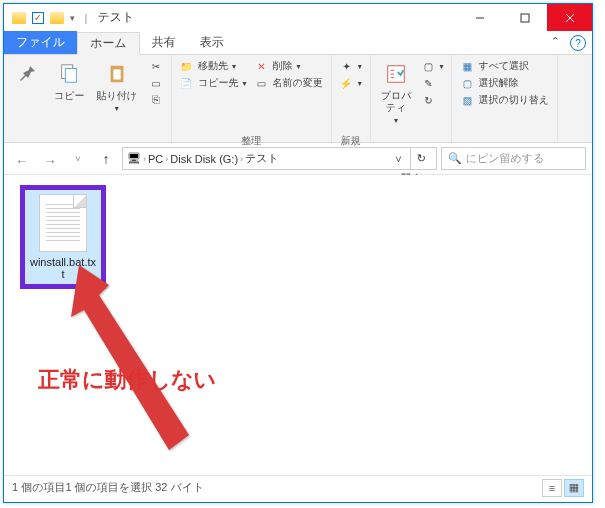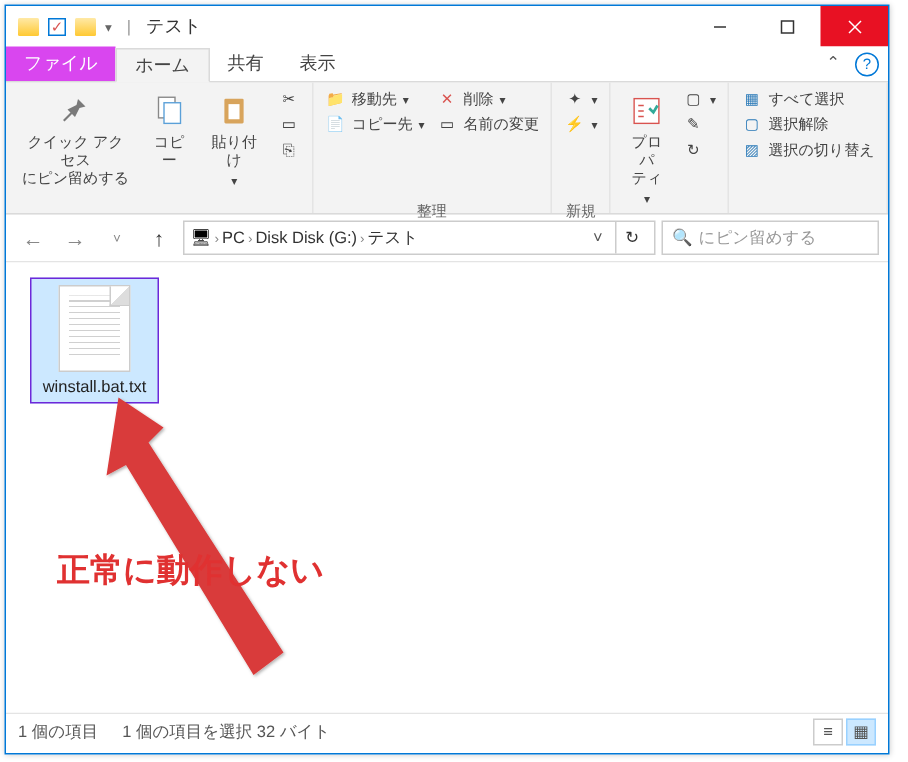--- a/index.html
+++ b/index.html
@@ -10,21 +10,21 @@
 .folder-ico { width: 14px; height: 12px; background: linear-gradient(#ffe9a6,#ffc933); border-radius: 1px; }
 .checked-box { width: 12px; height: 12px; border: 1px solid #0078d7; display: flex; align-items: center; justify-content: center; color: #d9534f; font-size: 10px; }
 .title-sep { color: #999; margin: 0 4px; font-size: 11px; }
 .title-text { font-size: 12px; color: #333; }
 .winbtns { position: absolute; right: 0; top: 0; display: flex; height: 27px; }
 .winbtn { width: 45px; height: 27px; display: flex; align-items: center; justify-content: center; font-size: 11px; color: #333; cursor: pointer; }
 .winbtn.close { background: #e81123; color: #fff; width: 45px; }
 .winbtn svg { width: 10px; height: 10px; }
 
 .ribbon-tabs { height: 24px; background: #fff; display: flex; align-items: flex-end; border-bottom: 1px solid #dadada; position: relative; }
-.file-tab { background: #d946ef; color: #fff; padding: 4px 12px; font-size: 12px; height: 23px; display: flex; align-items: center; }
+.file-tab { background: #3b82f6; color: #fff; padding: 4px 12px; font-size: 12px; height: 23px; display: flex; align-items: center; }
 .tab { padding: 4px 12px; font-size: 12px; color: #444; height: 23px; display: flex; align-items: center; cursor: pointer; }
 .tab.active { background: #f3f3f3; border: 1px solid #dadada; border-bottom: 1px solid #f3f3f3; margin-bottom: -1px; }
 .ribbon-help { position: absolute; right: 6px; top: 4px; display: flex; gap: 10px; font-size: 11px; color: #555; }
 .help-btn { width: 16px; height: 16px; border-radius: 50%; border: 1px solid #0078d7; color: #0078d7; display: flex; align-items: center; justify-content: center; font-size: 10px; }
 
 .ribbon { height: 88px; background: #f3f3f3; border-bottom: 1px solid #dadada; display: flex; }
 .group { border-right: 1px solid #e4e4e4; padding: 3px 6px 0; display: flex; flex-direction: column; align-items: center; }
 .group-body { display: flex; gap: 4px; flex: 1; align-items: flex-start; }
 .group-label { font-size: 10px; color: #666; padding: 2px 0; text-align: center; width: 100%; margin-top: 41px; }
 .big-btn { display: flex; flex-direction: column; align-items: center; gap: 2px; padding: 2px 4px; font-size: 10px; color: #444; cursor: pointer; text-align: center; line-height: 1.2; }
@@ -37,30 +37,30 @@
 .navbtn { width: 24px; height: 24px; display: flex; align-items: center; justify-content: center; color: #888; font-size: 14px; cursor: pointer; }
 .navbtn.active { color: #333; }
 .breadcrumb { flex: 1; height: 23px; border: 1px solid #ccc; display: flex; align-items: center; padding: 0 4px; font-size: 11px; gap: 2px; }
 .bc-item { color: #333; cursor: pointer; }
 .bc-sep { color: #888; font-size: 9px; }
 .bc-chev { margin-left: auto; color: #555; padding: 0 6px; cursor: pointer; }
 .bc-refresh { padding: 0 6px; color: #333; cursor: pointer; border-left: 1px solid #ccc; height: 100%; display: flex; align-items: center; }
 .searchbox { width: 145px; height: 23px; border: 1px solid #ccc; display: flex; align-items: center; padding: 0 6px; font-size: 11px; color: #999; gap: 4px; }
 
 .content { height: 300px; background: #fff; position: relative; overflow: hidden; }
-.file-item { position: absolute; left: 16px; top: 10px; width: 86px; display: flex; flex-direction: column; align-items: center; gap: 4px; padding: 4px; background: #cce8ff; border: 1px solid #6d28d9; cursor: pointer; }
+.file-item { position: absolute; left: 16px; top: 10px; width: 86px; display: flex; flex-direction: column; align-items: center; gap: 4px; padding: 4px; background: #cce8ff; border: 5px solid #6d28d9; cursor: pointer; }
 .file-icon { width: 48px; height: 58px; background: #fff; border: 1px solid #ccc; position: relative; }
 .file-icon::before { content: ""; position: absolute; top: 6px; left: 6px; right: 6px; height: 40px; background: repeating-linear-gradient(#fff 0 3px, #d0d0d0 3px 4px); }
 .file-icon::after { content: ""; position: absolute; top: 0; right: 0; width: 12px; height: 12px; background: linear-gradient(135deg, #fff 50%, #ddd 50%); border-left: 1px solid #ccc; border-bottom: 1px solid #ccc; }
 .file-label { font-size: 11px; color: #222; text-align: center; word-break: break-all; }
 
 .annotation-arrow { position: absolute; left: 55px; top: 80px; pointer-events: none; }
 .annotation-text { position: absolute; left: 38px; top: 362px; font-size: 22px; font-weight: bold; color: #e03131; line-height: 1.6; pointer-events: none; }
 
-.statusbar { height: 24px; border-top: 1px solid #e4e4e4; display: flex; align-items: center; padding: 0 8px; font-size: 11px; color: #555; gap: 16px; }
+.statusbar { height: 24px; border-top: 1px solid #e4e4e4; display: flex; align-items: center; padding: 0 8px; font-size: 11px; color: #555; gap: 0; }
 .statusbar .viewbtns { margin-left: auto; display: flex; gap: 2px; }
 .viewbtn { width: 20px; height: 18px; border: 1px solid #ccc; display: flex; align-items: center; justify-content: center; cursor: pointer; }
 .viewbtn.active { background: #cce8ff; border-color: #99d1ff; }
 </style>
 </head>
 <body>
 
 <div class="window">
   <div class="titlebar">
     <div class="title-icons">
@@ -104,22 +104,20 @@
 
   <div class="ribbon">
     <div class="group">
       <div class="group-body">
         <div class="big-btn">
           <div class="ico">
               <svg viewBox="0 0 24 24" width="24" height="24">
                 <path d="M13 3l6 6-4 1-3 6-2-2-5 5-1-1 5-5-2-2 6-3 1-4z" fill="#7a7a7a"></path>
               </svg>
             </div>
-          <span style="white-space:pre-line">クイック アクセス
-にピン留めする</span>
         </div>
         <div class="big-btn">
           <div class="ico">
               <svg viewBox="0 0 24 24" width="22" height="22">
                 <rect x="4" y="2" width="12" height="15" fill="#fff" stroke="#888"></rect>
                 <rect x="8" y="6" width="12" height="15" fill="#fff" stroke="#5aa0d8"></rect>
               </svg>
             </div>
           <span>コピー</span>
         </div>

